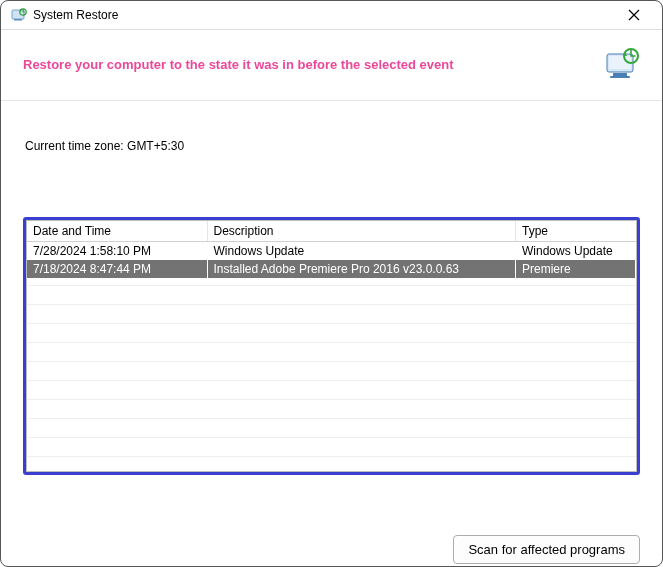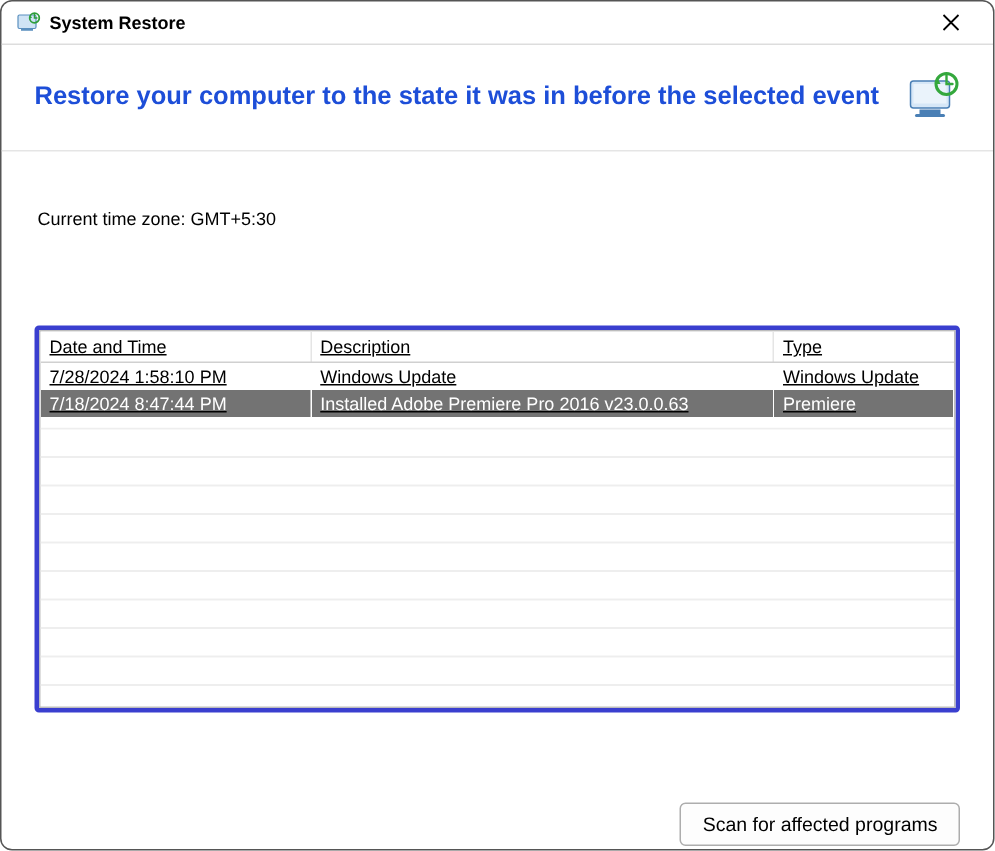--- a/index.html
+++ b/index.html
@@ -15,21 +15,20 @@
     overflow: hidden;
     display: flex;
     flex-direction: column;
   }
   .titlebar {
     display: flex;
     align-items: center;
     height: 32px;
     padding: 0 8px 0 10px;
     border-bottom: 1px solid #ddd;
-    font-weight: bold;
   }
   .titlebar .app-icon {
     width: 16px; height: 16px;
     margin-right: 6px;
     display: inline-flex;
     align-items: center; justify-content: center;
   }
   .titlebar .title {
     flex: 1;
     font-size: 12px;
@@ -42,22 +41,22 @@
     cursor: pointer;
   }
   .header-strip {
     display: flex;
     align-items: center;
     padding: 16px 22px 18px 22px;
     border-bottom: 1px solid #e5e5e5;
   }
   .header-strip .heading {
     font-weight: 700;
-    font-size: 17px;
-    color: #1d4ed8;
+    font-size: 13px;
+    color: #ec4899;
     flex: 1;
   }
   .header-strip .big-icon {
     width: 36px; height: 36px;
   }
   .content {
     flex: 1;
     padding: 18px 22px 10px 22px;
     display: flex;
     flex-direction: column;
@@ -75,21 +74,20 @@
   .table-inner {
     border: 1px solid #bdbdbd;
     height: 252px;
     overflow: hidden;
     position: relative;
   }
   table {
     width: 100%;
     border-collapse: collapse;
     table-layout: fixed;
-    text-decoration: underline;
   }
   thead th {
     text-align: left;
     font-weight: 400;
     font-size: 12px;
     padding: 3px 6px;
     background: #fff;
     border-bottom: 1px solid #d0d0d0;
     border-right: 1px solid #e5e5e5;
   }

